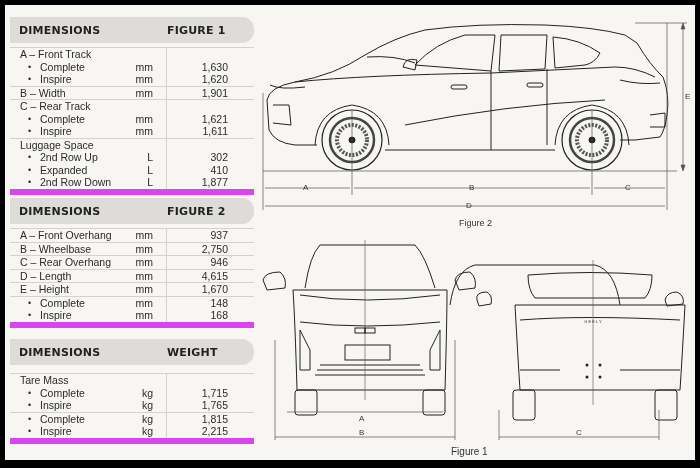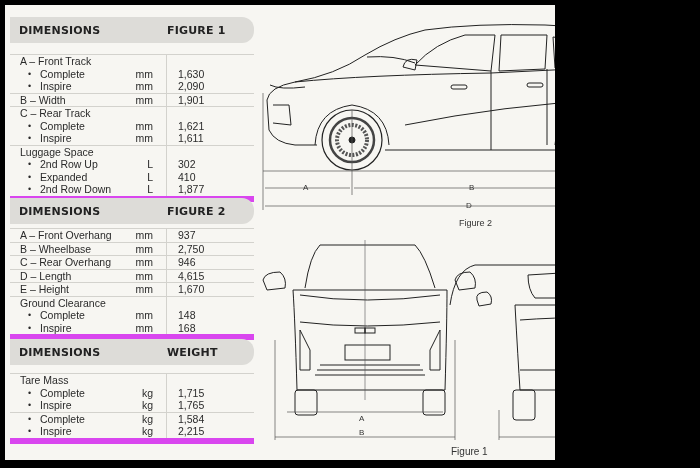--- a/index.html
+++ b/index.html
@@ -1,77 +1,77 @@
 <!DOCTYPE html>
 <html><head>
 <meta charset="utf-8">
 <style>
   html, body { margin: 0; padding: 0; }
   body {
     width: 700px; height: 468px; background: #000;
     font-family: "Liberation Sans", sans-serif; overflow: hidden; position: relative;
   }
   .page {
-    position: absolute; left: 5px; top: 5px; width: 550px; height: 455px;
+    position: absolute; left: 5px; top: 5px; width: 690px; height: 455px;
     background: #f7f6f2; overflow: hidden;
   }
   .panel { position: absolute; left: 0; top: 0; width: 250px; height: 455px; }
   .hdr {
     position: absolute; left: 5px; width: 244px; height: 26px;
     background: #dddcd8; border-radius: 0 12px 12px 0;
     font-family: "DejaVu Sans", sans-serif; font-weight: bold; font-size: 11px;
     color: #222; letter-spacing: 0.2px;
   }
   .hdr .l { position: absolute; left: 9px; top: 7px; }
   .hdr .r { position: absolute; left: 157px; top: 7px; }
   .tbl { position: absolute; left: 5px; width: 244px; }
   .row {
     position: relative; height: 12.5px; font-size: 10.5px; color: #2a2a2a; line-height: 12.5px;
   }
   .row .lbl { position: absolute; left: 10px; white-space: nowrap; }
   .row.sub .lbl { left: 30px; text-align: center; }
   .row.sub .dot { position: absolute; left: 18px; font-size: 9px; }
   .row .unit { position: absolute; left: 123px; width: 20px; text-align: right; }
-  .row .val { position: absolute; left: 168px; width: 50px; text-align: left; }
+  .row .val { position: absolute; left: 168px; width: 50px; text-align: right; }
   .grp { border-top: 1px solid #d3d2cd; position: relative; }
   .grp:last-child { border-bottom: 6px solid #d946ef; }
   .vline { position: absolute; left: 156px; top: 0; bottom: 0; width: 1px; background: #d3d2cd; }
   .draw { position: absolute; left: 250px; top: 0; width: 440px; height: 455px; }
   .cap { position: absolute; font-size: 9px; color: #333; }
   svg text { font-family: "Liberation Sans", sans-serif; }
 </style>
 </head>
 <body>
 
 <div class="page">
 
   <div class="panel" id="panel">
       <div class="hdr" style="top: 12px;">
         <span class="l">DIMENSIONS</span>
         <span class="r">FIGURE 1</span>
       </div>
-      <div class="tbl" style="top: 42px; margin-top: 7px;">
+      <div class="tbl" style="top: 42px;">
         <div class="grp">
           <div class="vline"></div>
           <div class="row">
             <span class="lbl">A – Front Track</span>
             <span class="unit"></span>
             <span class="val"></span>
           </div>
           <div class="row sub">
             <span class="dot">•</span>
             <span class="lbl">Complete</span>
             <span class="unit">mm</span>
             <span class="val">1,630</span>
           </div>
           <div class="row sub">
             <span class="dot">•</span>
             <span class="lbl">Inspire</span>
             <span class="unit">mm</span>
-            <span class="val">2,090</span>
+            <span class="val">1,620</span>
           </div>
         </div>
         <div class="grp">
           <div class="vline"></div>
           <div class="row">
             <span class="lbl">B – Width</span>
             <span class="unit">mm</span>
             <span class="val">1,901</span>
           </div>
         </div>
@@ -162,25 +162,20 @@
         <div class="grp">
           <div class="vline"></div>
           <div class="row">
             <span class="lbl">E – Height</span>
             <span class="unit">mm</span>
             <span class="val">1,670</span>
           </div>
         </div>
         <div class="grp">
           <div class="vline"></div>
-          <div class="row">
-            <span class="lbl">Ground Clearance</span>
-            <span class="unit"></span>
-            <span class="val"></span>
-          </div>
           <div class="row sub">
             <span class="dot">•</span>
             <span class="lbl">Complete</span>
             <span class="unit">mm</span>
             <span class="val">148</span>
           </div>
           <div class="row sub">
             <span class="dot">•</span>
             <span class="lbl">Inspire</span>
             <span class="unit">mm</span>
@@ -212,21 +207,21 @@
             <span class="unit">kg</span>
             <span class="val">1,765</span>
           </div>
         </div>
         <div class="grp">
           <div class="vline"></div>
           <div class="row sub">
             <span class="dot">•</span>
             <span class="lbl">Complete</span>
             <span class="unit">kg</span>
-            <span class="val">1,584</span>
+            <span class="val">1,815</span>
           </div>
           <div class="row sub">
             <span class="dot">•</span>
             <span class="lbl">Inspire</span>
             <span class="unit">kg</span>
             <span class="val">2,215</span>
           </div>
         </div>
       </div>
     </div>

